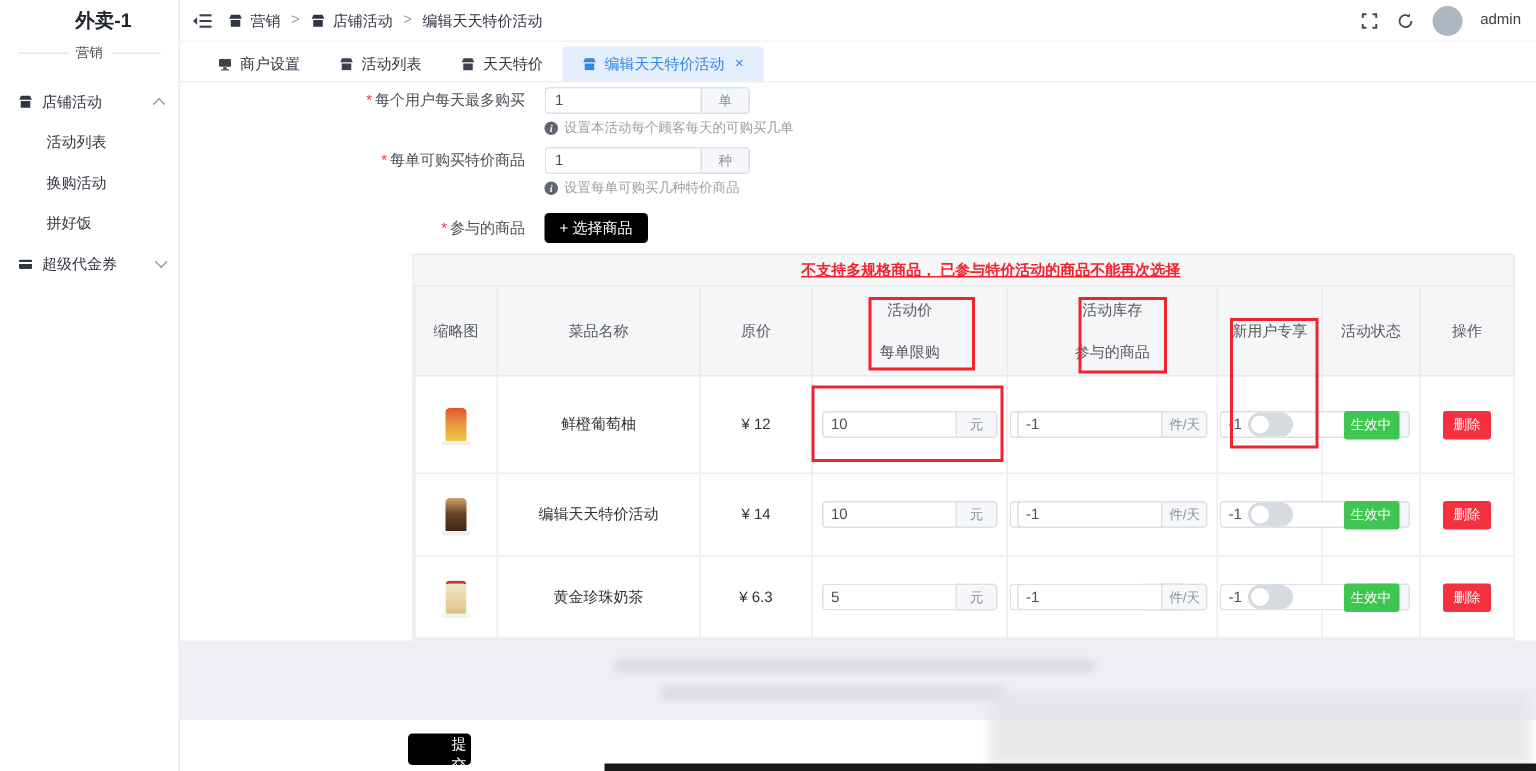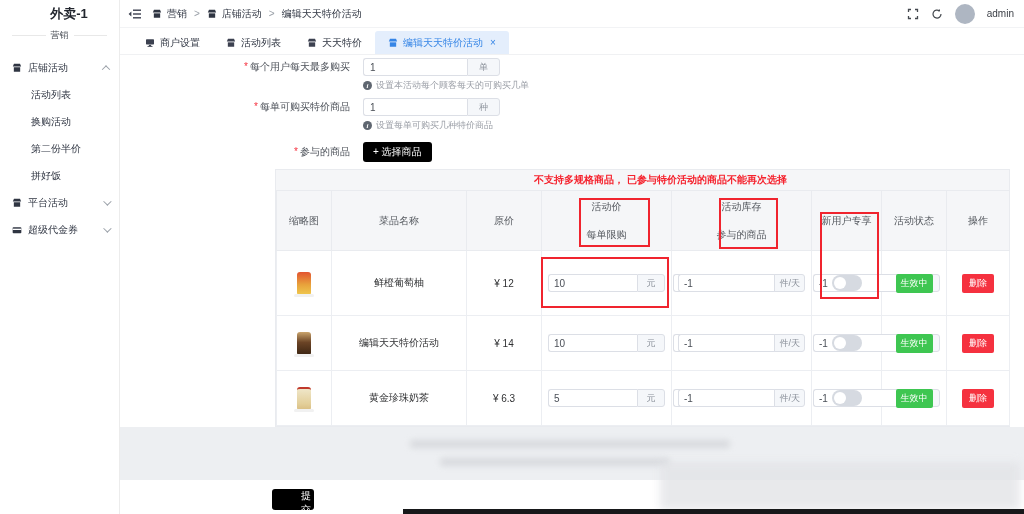--- a/index.html
+++ b/index.html
@@ -60,21 +60,21 @@
   .info-dot { width:9px; height:9px; border-radius:50%; background:#5f6670; color:#fff;
     font-size:7px; font-style:italic; font-weight:bold; display:flex; align-items:center;
     justify-content:center; flex:none; font-family:"Liberation Serif",serif; }
   .btn-blue { background:#000000; color:#fff; border:none; border-radius:3px; font-size:10px;
     padding:0 10px; height:20px; cursor:pointer; font-family:inherit; }
 
   
   .tbl-wrap { position:relative; margin:7px 0 0 155px; width:735px; background:#f5f6f8;
     border:1px solid #e9ebef; }
   .warn-row { height:20px; display:flex; align-items:center; justify-content:center;
-    padding-left:36px; color:#f5222d; font-weight:bold; font-size:10px; }
+    padding-left:36px; color:#f5222d; font-weight:bold; font-size:10px;text-decoration:underline; }
   table.grid { border-collapse:collapse; table-layout:fixed; width:733px; }
   table.grid col.c1{width:55px} table.grid col.c2{width:135px} table.grid col.c3{width:75px}
   table.grid col.c4{width:130px} table.grid col.c5{width:140px} table.grid col.c6{width:70px}
   table.grid col.c7{width:65px} table.grid col.c8{width:63px}
   table.grid th { height:60px; font-weight:normal; font-size:10px; color:#55595f;
     border:1px solid #e9ebef; background:#f5f6f8; text-align:center; vertical-align:middle; }
   table.grid th .two { display:flex; flex-direction:column; align-items:center; gap:14px; }
   table.grid td { background:#fff; border:1px solid #eceef2; text-align:center; vertical-align:middle;
     font-size:10px; color:#303133; padding:4px 6px; }
   tr.r1 td { height:65px; } tr.r2 td,tr.r3 td { height:55px; }
@@ -168,31 +168,21 @@
         <span class="lbl">店铺活动</span>
         <span class="caret up"></span>
       </div>
       <div class="nav-item nav-sub">
         <span class="lbl">活动列表</span>
       </div>
       <div class="nav-item nav-sub">
         <span class="lbl">换购活动</span>
       </div>
       <div class="nav-item nav-sub">
-        <span class="lbl">第二份半价</span>
-      </div>
-      <div class="nav-item nav-sub">
         <span class="lbl">拼好饭</span>
-      </div>
-      <div class="nav-item">
-        <svg viewBox="0 0 12 12">
-            <use href="#i-shop"></use>
-          </svg>
-        <span class="lbl">平台活动</span>
-        <span class="caret down"></span>
       </div>
       <div class="nav-item">
         <svg viewBox="0 0 12 12">
             <use href="#i-card"></use>
           </svg>
         <span class="lbl">超级代金券</span>
         <span class="caret down"></span>
       </div>
     </nav>
   </aside>

